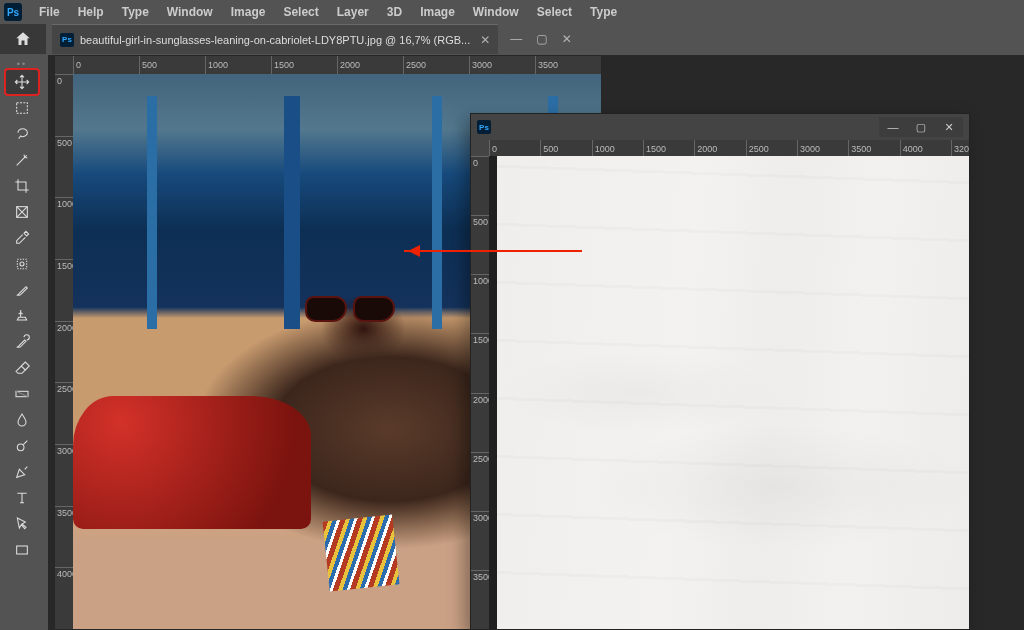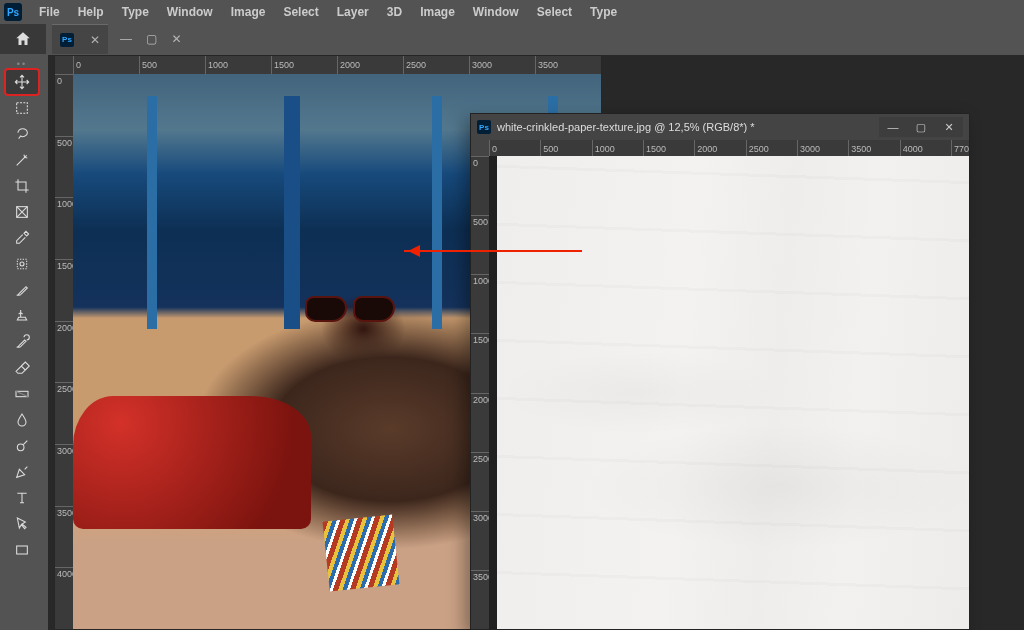--- a/index.html
+++ b/index.html
@@ -110,20 +110,21 @@
 <div class="tabbar">
   <div class="home-btn" title="Home">
     <svg width="18" height="18" viewBox="0 0 24 24" fill="#ddd">
         <path d="M12 3l9 8h-3v9h-4v-6H10v6H6v-9H3z"></path>
       </svg>
   </div>
   <div class="doc-tab">
     <div class="ps-mini">
         <span>Ps</span>
       </div>
+    <span>beautiful-girl-in-sunglasses-leaning-on-cabriolet-LDY8PTU.jpg @ 16,7% (RGB...</span>
     <span class="x">✕</span>
   </div>
   <div class="win-btns">
     <span>—</span>
     <span>▢</span>
     <span>✕</span>
   </div>
 </div>
 
 <div class="optbar">
@@ -277,38 +278,37 @@
       <div class="glasses"></div>
       <div class="scarf"></div>
     </div>
   </div>
 
   <div id="doc2" class="docwin">
     <div class="titlebar">
       <div class="ps-mini">
           <span>Ps</span>
         </div>
-      <span>white-crinkled-paper-texture.jpg @ 12,5% (RGB/8*) *</span>
       <div class="wbtns">
         <div>—</div>
         <div>▢</div>
         <div>✕</div>
       </div>
     </div>
     <div class="ruler-top">
       <span>0</span>
       <span>500</span>
       <span>1000</span>
       <span>1500</span>
       <span>2000</span>
       <span>2500</span>
       <span>3000</span>
       <span>3500</span>
       <span>4000</span>
-      <span style="flex:.25">770</span>
+      <span style="flex:.25">320</span>
     </div>
     <div class="ruler-left">
       <span>0</span>
       <span>500</span>
       <span>1000</span>
       <span>1500</span>
       <span>2000</span>
       <span>2500</span>
       <span>3000</span>
       <span>3500</span>

